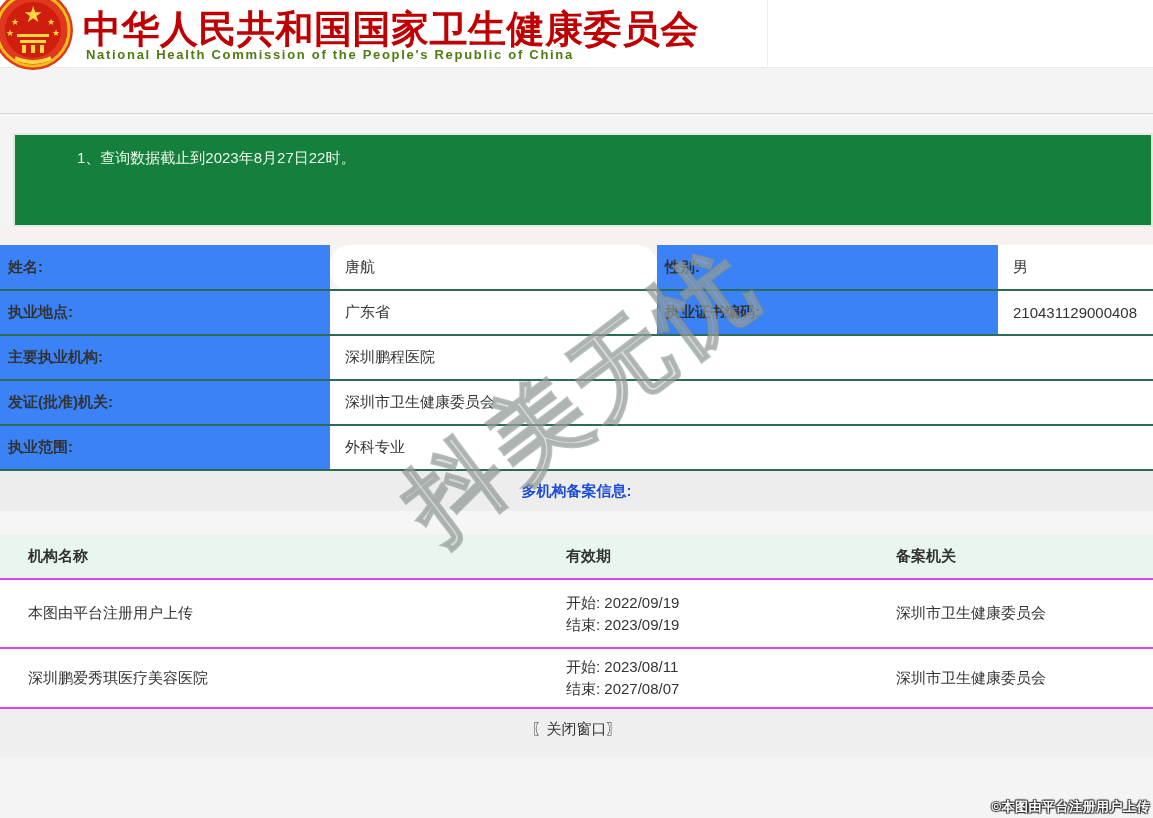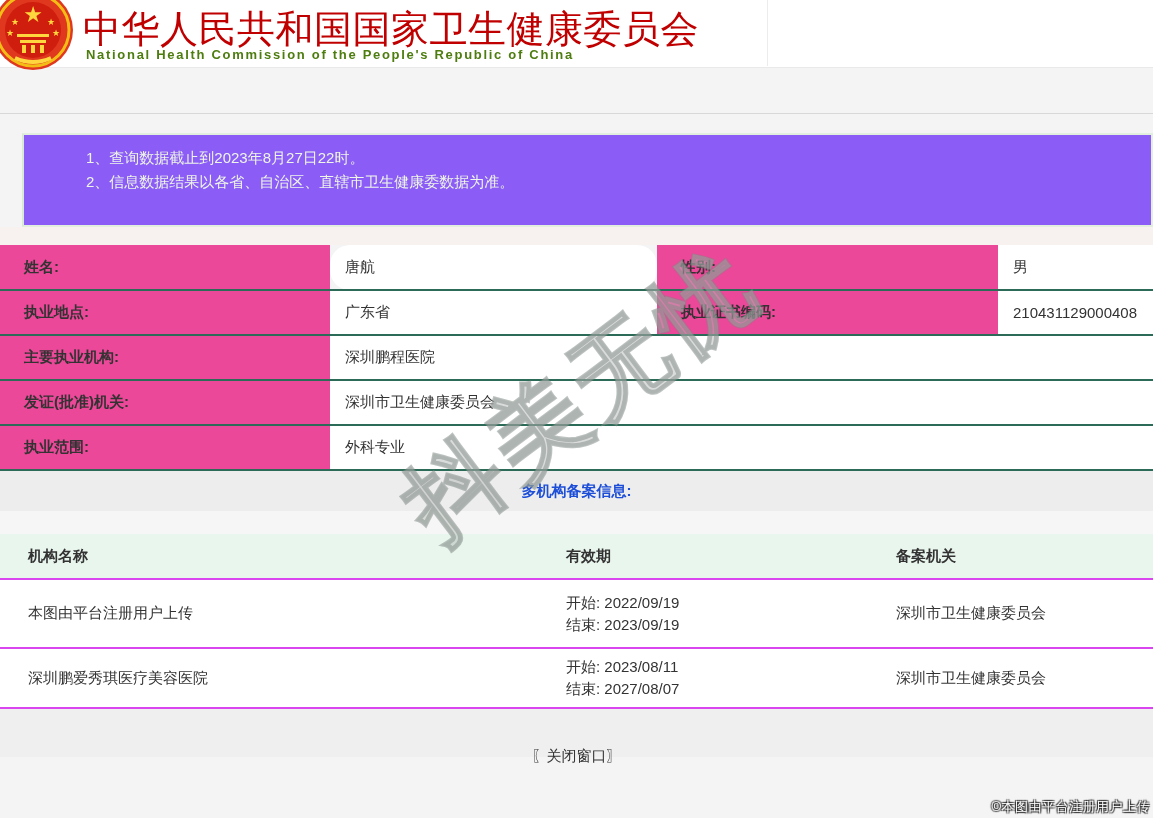--- a/index.html
+++ b/index.html
@@ -6,74 +6,74 @@
   html,body { width:1153px; height:818px; }
   body {
     font-family:"Liberation Sans","DejaVu Sans",sans-serif;
     background:#f4f4f4; color:#333; position:relative; overflow:hidden;
   }
   
   .top-strip { height:68px; background:#fff; position:relative; border-bottom:1px solid #e9e9e9; }
   .hdr-img-edge { position:absolute; left:767px; top:0; width:1px; height:66px; background:#ececec; }
   .emblem { position:absolute; left:-7px; top:-8px; width:86px; height:84px; }
   .title-cn {
-    position:absolute; left:83px; top:4px; font-size:38px; font-weight:normal;
+    position:absolute; left:83px; top:4px; font-size:38px; font-weight:bold;
     color:#c00000; letter-spacing:0.5px; white-space:nowrap;
   }
   .title-en {
     position:absolute; left:86px; top:47px; font-size:13px; font-weight:bold;
     color:#4d7c0f; letter-spacing:1.7px; white-space:nowrap;
   }
   
   .band1 { height:45px; background:#f4f4f4; }
   .hline { height:1px; background:#d8d8d8; }
   .band2 { height:19px; background:#f4f4f4; }
   .band3 { height:18px; background:#f7f1f0; }
   
   .notice {
-    height:94px; margin-left:22px; background:#8b5cf6;
+    height:94px; margin-left:13px; background:#15803d;
     border:2px solid #e3efde; border-left-color:#d8ead4;
     padding:11px 10px 0 62px; color:#eef5e9; font-size:15px; line-height:24px;
   }
   .notice div { white-space:nowrap; }
   
   table { border-collapse:collapse; width:1153px; table-layout:fixed; }
   .info tr { border-bottom:2px solid #2c6b57; }
   .info th, .info td { height:45px; font-size:15px; vertical-align:middle; text-align:left; }
-  .info th { background:#ec4899; font-weight:bold; padding-left:24px; }
+  .info th { background:#3b82f6; font-weight:bold; padding-left:8px; }
   .info td { background:#fff; font-weight:normal; padding-left:15px; }
   .v-strong { font-weight:bold;border-radius:20px; }
   
   .section-title {
     height:40px; line-height:40px; background:#ededed; text-align:center;
     font-size:15px; font-weight:bold; color:#1d4ed8;
   }
   .gap { height:23px; background:#f6f6f6; }
   
   .orgs tr { border-bottom:2px solid #d946ef; }
   .orgs th { background:#e9f6ee; font-weight:bold; height:45px; font-size:15px; text-align:left; padding-left:28px; }
   .orgs td { background:#fff; font-size:15px; text-align:left; padding-left:28px; vertical-align:middle; }
   .row-tall td { height:69px; }
   .row-mid td { height:60px; }
   .validity div { line-height:22px; white-space:nowrap; }
   
-  .footer { height:48px; background:#efefef; text-align:center; padding-top:38px; }
+  .footer { height:48px; background:#efefef; text-align:center; padding-top:11px; }
   .close-link { font-size:15px; color:#333; text-decoration:none; cursor:pointer; }
   
   .watermark {
     position:absolute; left:372px; top:344px; width:420px; height:100px;
     font-size:95px; font-weight:bold; letter-spacing:8px; white-space:nowrap;
     color:rgba(255,255,255,0.22);
     -webkit-text-stroke:2px rgba(128,140,134,0.5);
     text-shadow:0 0 1px rgba(120,130,125,0.35);
     transform:rotate(-37deg); transform-origin:center; pointer-events:none;
     text-align:center; line-height:100px;
   }
   .upload-notice {
-    position:absolute; right:3px; bottom:2px; font-size:13px; font-weight:normal;
+    position:absolute; right:3px; bottom:2px; font-size:13px; font-weight:bold;
     color:#fff; letter-spacing:0.5px;
     text-shadow:1px 1px 1px rgba(45,45,45,0.95), -1px -1px 1px rgba(45,45,45,0.95),
                 1px -1px 1px rgba(45,45,45,0.95), -1px 1px 1px rgba(45,45,45,0.95);
   }
 </style>
 </head>
 <body>
 
 <div class="top-strip">
   <svg class="emblem" viewBox="0 0 86 84">
@@ -96,21 +96,20 @@
   <div class="title-en">National Health Commission of the People's Republic of China</div>
   <div class="hdr-img-edge"></div>
 </div>
 
 <div class="band1"></div>
 <div class="hline"></div>
 <div class="band2"></div>
 
 <div class="notice">
   <div>1、查询数据截止到2023年8月27日22时。</div>
-  <div>2、信息数据结果以各省、自治区、直辖市卫生健康委数据为准。</div>
 </div>
 
 <div class="band3"></div>
 
 <table class="info">
   <colgroup>
       <col style="width:330px">
       <col style="width:327px">
       <col style="width:341px">
       <col style="width:155px">

